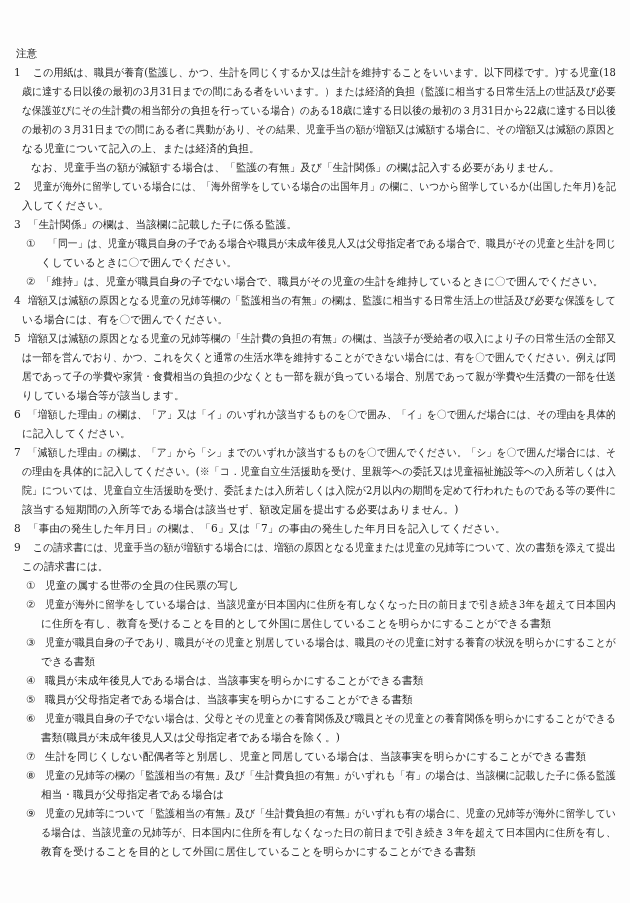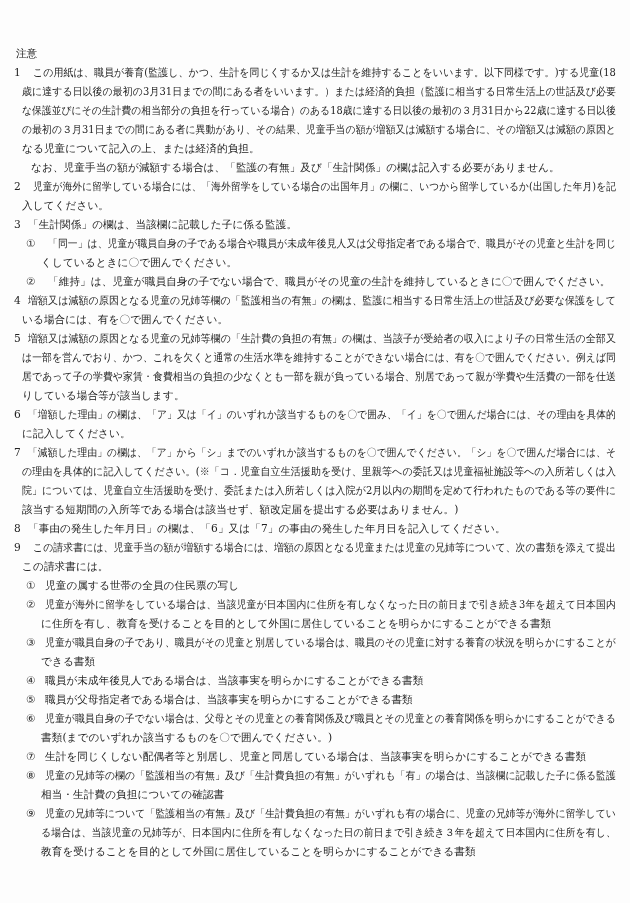--- a/index.html
+++ b/index.html
@@ -38,21 +38,21 @@
   <div>
     <span class="num" style="left:14px;top:171px">3</span>
     <span class="line" style="left:28px;top:171px">「生計関係」の欄は、当該欄に記載した子に係る監護。</span>
     <div>
       <span class="num" style="left:26px;top:190px">①</span>
       <span class="line" style="left: 48px; top: 190px; transform-origin: left top; transform: scaleX(0.9247);">「同一」は、児童が職員自身の子である場合や職員が未成年後見人又は父母指定者である場合で、職員がその児童と生計を同じ</span>
       <span class="line" style="left:41px;top:209px">くしているときに〇で囲んでください。</span>
     </div>
     <div>
       <span class="num" style="left:26px;top:228px">②</span>
-      <span class="line" style="left:48px;top:228px">「維持」は、児童が職員自身の子でない場合で、職員がその児童の生計を維持しているときに〇で囲んでください。</span>
+      <span class="line" style="left:41px;top:228px">「維持」は、児童が職員自身の子でない場合で、職員がその児童の生計を維持しているときに〇で囲んでください。</span>
     </div>
   </div>
 
   <div>
     <span class="num" style="left:14px;top:247px">4</span>
     <span class="line" style="left: 28px; top: 247px; transform-origin: left top; transform: scaleX(0.9408);">増額又は減額の原因となる児童の兄姉等欄の「監護相当の有無」の欄は、監護に相当する日常生活上の世話及び必要な保護をして</span>
     <span class="line" style="left:22px;top:266px">いる場合には、有を〇で囲んでください。</span>
   </div>
 
   <div>
@@ -105,30 +105,30 @@
       <span class="num" style="left:26px;top:627px">④</span>
       <span class="line" style="left:45px;top:627px">職員が未成年後見人である場合は、当該事実を明らかにすることができる書類</span>
     </div>
     <div>
       <span class="num" style="left:26px;top:646px">⑤</span>
       <span class="line" style="left:45px;top:646px">職員が父母指定者である場合は、当該事実を明らかにすることができる書類</span>
     </div>
     <div>
       <span class="num" style="left:26px;top:665px">⑥</span>
       <span class="line" style="left: 45px; top: 665px; transform-origin: left top; transform: scaleX(0.9258);">児童が職員自身の子でない場合は、父母とその児童との養育関係及び職員とその児童との養育関係を明らかにすることができる</span>
-      <span class="line" style="left:41px;top:684px">書類(までのいずれか該当するものを〇で囲んでください。)</span>
+      <span class="line" style="left:41px;top:684px">書類(職員が未成年後見人又は父母指定者である場合を除く。)</span>
     </div>
     <div>
       <span class="num" style="left:26px;top:703px">⑦</span>
       <span class="line" style="left:45px;top:703px">生計を同じくしない配偶者等と別居し、児童と同居している場合は、当該事実を明らかにすることができる書類</span>
     </div>
     <div>
       <span class="num" style="left:26px;top:722px">⑧</span>
       <span class="line" style="left: 45px; top: 722px; transform-origin: left top; transform: scaleX(0.9299);">児童の兄姉等の欄の「監護相当の有無」及び「生計費負担の有無」がいずれも「有」の場合は、当該欄に記載した子に係る監護</span>
-      <span class="line" style="left:41px;top:741px">相当・生計費の負担についての確認書</span>
+      <span class="line" style="left:41px;top:741px">相当・職員が父母指定者である場合は</span>
     </div>
     <div>
       <span class="num" style="left:26px;top:760px">⑨</span>
       <span class="line" style="left: 45px; top: 760px; transform-origin: left top; transform: scaleX(0.9288);">児童の兄姉等について「監護相当の有無」及び「生計費負担の有無」がいずれも有の場合に、児童の兄姉等が海外に留学してい</span>
       <span class="line" style="left: 41px; top: 779px; transform-origin: left top; transform: scaleX(0.9346);">る場合は、当該児童の兄姉等が、日本国内に住所を有しなくなった日の前日まで引き続き３年を超えて日本国内に住所を有し、</span>
       <span class="line" style="left:41px;top:798px">教育を受けることを目的として外国に居住していることを明らかにすることができる書類</span>
     </div>
   </div>
 </div>
 

